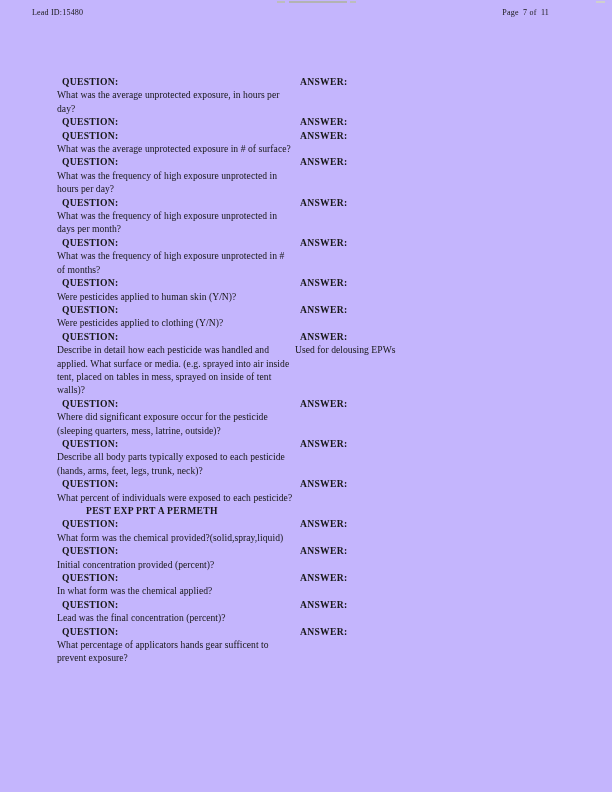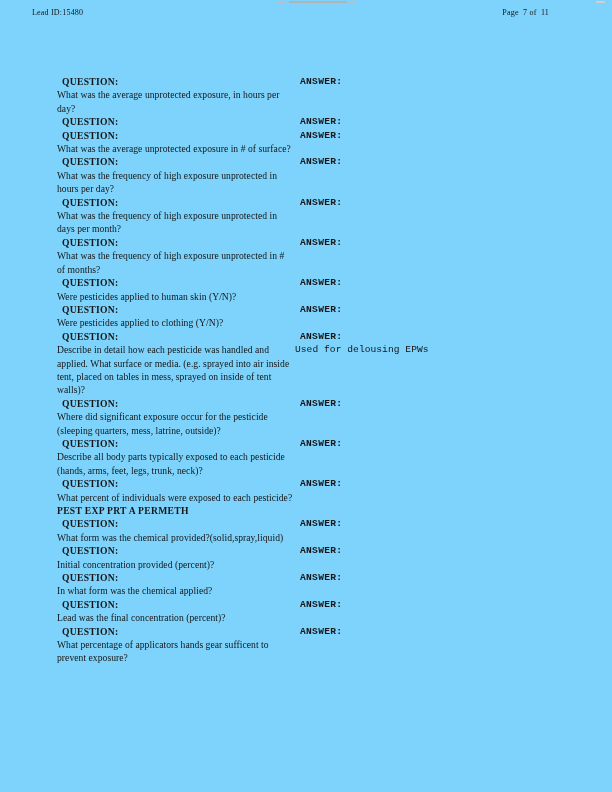--- a/index.html
+++ b/index.html
@@ -11,21 +11,21 @@
     width: 612px;
     height: 792px;
     position: relative;
     overflow: hidden;
     font-family: "Liberation Serif", "DejaVu Serif", serif;
     color: #161616;
   }
   .page {
     position: absolute;
     inset: 0;
-    background: #7dd3fc;
+    background: #c4b5fd;
   }
   
   .artifact {
     position: absolute;
     top: 1px;
     height: 2px;
     background: #bdbdbd;
   }
   .artifact.seg1 { left: 277px; width: 8px; }
   .artifact.seg2 { left: 289px; width: 58px; background: #b3b3b3; }
@@ -62,33 +62,33 @@
     display: flex;
     align-items: flex-start;
   }
   .q-col {
     width: 238px;
     flex: 0 0 238px;
   }
   .a-col {
     flex: 1 1 auto;
     min-width: 0;
-    font-family: Liberation Mono, monospace;
   }
   .q-label, .a-label {
     font-weight: bold;
     margin-left: 5px;
     letter-spacing: 0.3px;
   }
   .q-text, .a-text {
     max-width: 236px;
   }
   .section-title {
     font-weight: bold;
     letter-spacing: 0.3px;
+    margin-left: 29px;
   }
 </style>
 </head>
 <body>
 
 <div class="page">
   <div class="artifact seg1"></div>
   <div class="artifact seg2"></div>
   <div class="artifact seg3"></div>
   <div class="artifact seg4"></div>

